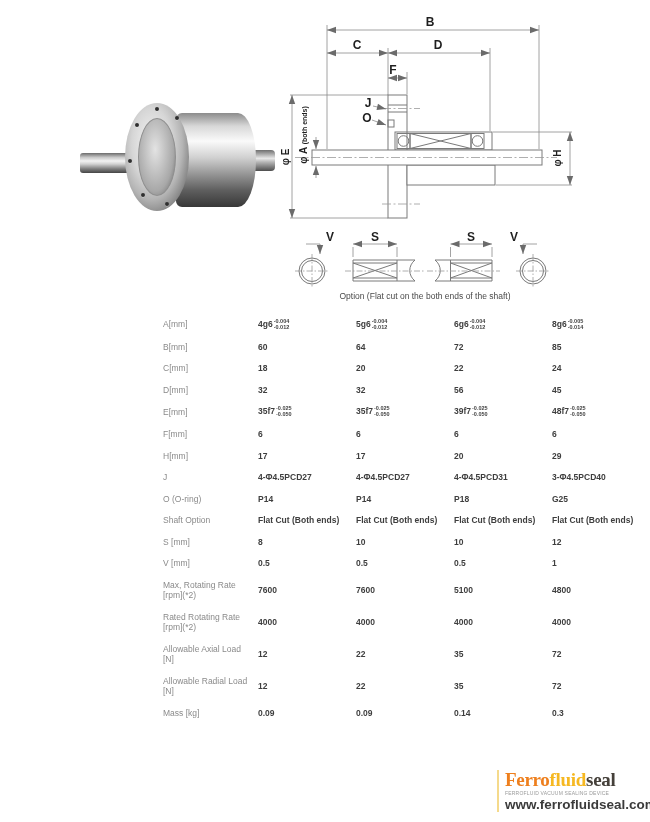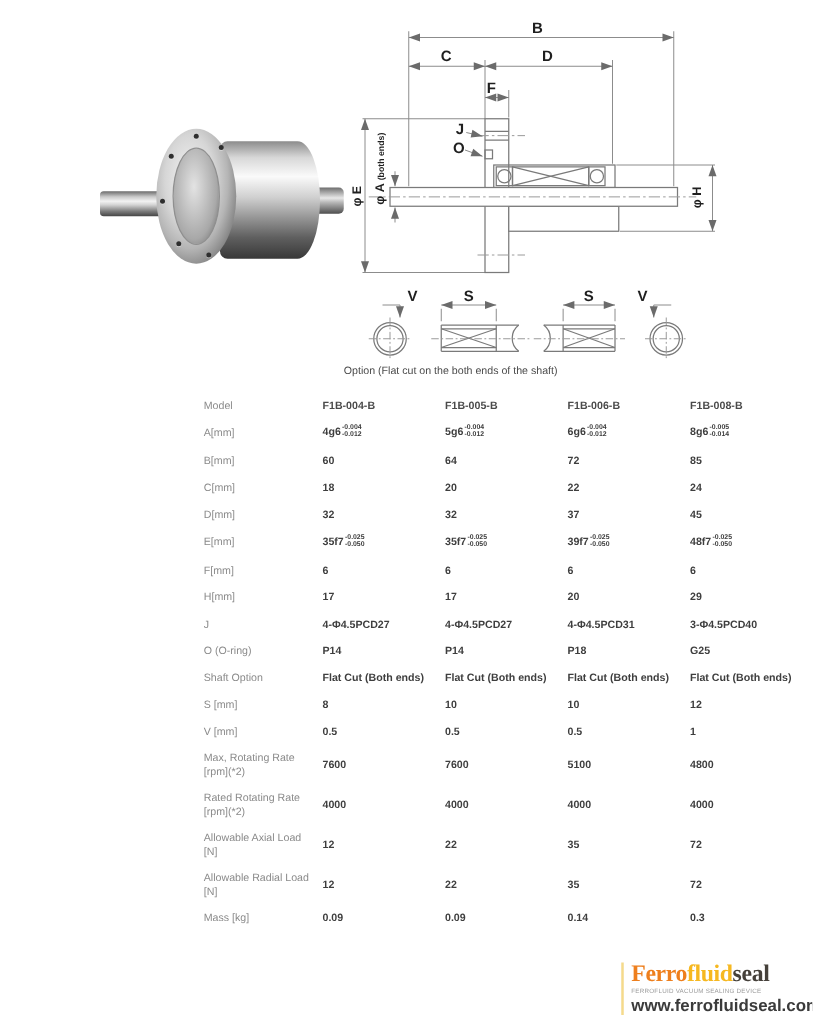--- a/index.html
+++ b/index.html
@@ -30,21 +30,21 @@
   .drawing{position:absolute;left:280px;top:8px;}
   .optiondiag{position:absolute;left:285px;top:226px;}
   .geo{stroke:#7a7a7a;stroke-width:1;fill:none;}
   .geow{stroke:#7a7a7a;stroke-width:1;fill:#fff;}
   .dim{stroke:#8c8c8c;stroke-width:0.8;fill:none;}
   .cl{stroke:#9a9a9a;stroke-width:0.8;stroke-dasharray:9 2.5 2 2.5;fill:none;}
   .cls{stroke:#9a9a9a;stroke-width:0.8;stroke-dasharray:6 2 1.5 2;fill:none;}
   .dlabel{font:700 12px "Liberation Sans",sans-serif;fill:#1f1f1f;}
   .dlabel-s{font:700 10px "Liberation Sans",sans-serif;fill:#1f1f1f;}
   .dlabel-xs{font:700 7px "Liberation Sans",sans-serif;fill:#1f1f1f;}
-  .opt-caption{position:absolute;left:275px;top:291px;width:300px;text-align:left;
+  .opt-caption{position:absolute;left:275px;top:291px;width:300px;text-align:center;
     font-size:8.5px;color:#4a4a4a;}
 
   
   .spec{position:absolute;left:163px;top:313px;width:487px;z-index:1;}
   .t-row{display:flex;align-items:center;padding:5.5px 0;}
   .t-label{width:95px;padding-right:4px;box-sizing:border-box;color:#8a8a8a;
     font-size:8.5px;line-height:10.5px;}
   .t-val{width:98px;font-size:8.5px;line-height:10.5px;color:#3e3e3e;font-weight:700;}
   .t-header .t-val{color:#4a4a4a;}
   .tol{display:inline-flex;flex-direction:column;vertical-align:middle;
@@ -197,27 +197,20 @@
       <line class="cls" x1="248" y1="28" x2="248" y2="62"></line>
       <line class="dim" x1="238" y1="18" x2="252" y2="18"></line>
       <line class="dim" x1="238" y1="18" x2="238" y2="28" marker-end="url(#arr)"></line>
     </g>
     <text class="dlabel" x="229" y="15" text-anchor="middle">V</text>
   </svg>
 
   <div class="opt-caption">Option (Flat cut on the both ends of the shaft)</div>
 
   <div class="spec">
-      <div class="t-row t-header">
-        <div class="t-label">Model</div>
-        <div class="t-val">F1B-004-B</div>
-        <div class="t-val">F1B-005-B</div>
-        <div class="t-val">F1B-006-B</div>
-        <div class="t-val">F1B-008-B</div>
-      </div>
       <div class="t-row">
         <div class="t-label">A[mm]</div>
         <div class="t-val"><span>4g6</span><span class="tol">
             <span>-0.004</span>
             <span>-0.012</span>
           </span></div>
         <div class="t-val"><span>5g6</span><span class="tol">
             <span>-0.004</span>
             <span>-0.012</span>
           </span></div>
@@ -241,21 +234,21 @@
         <div class="t-label">C[mm]</div>
         <div class="t-val">18</div>
         <div class="t-val">20</div>
         <div class="t-val">22</div>
         <div class="t-val">24</div>
       </div>
       <div class="t-row">
         <div class="t-label">D[mm]</div>
         <div class="t-val">32</div>
         <div class="t-val">32</div>
-        <div class="t-val">37</div>
+        <div class="t-val">56</div>
         <div class="t-val">45</div>
       </div>
       <div class="t-row">
         <div class="t-label">E[mm]</div>
         <div class="t-val"><span>35f7</span><span class="tol">
             <span>-0.025</span>
             <span>-0.050</span>
           </span></div>
         <div class="t-val"><span>35f7</span><span class="tol">
             <span>-0.025</span>

